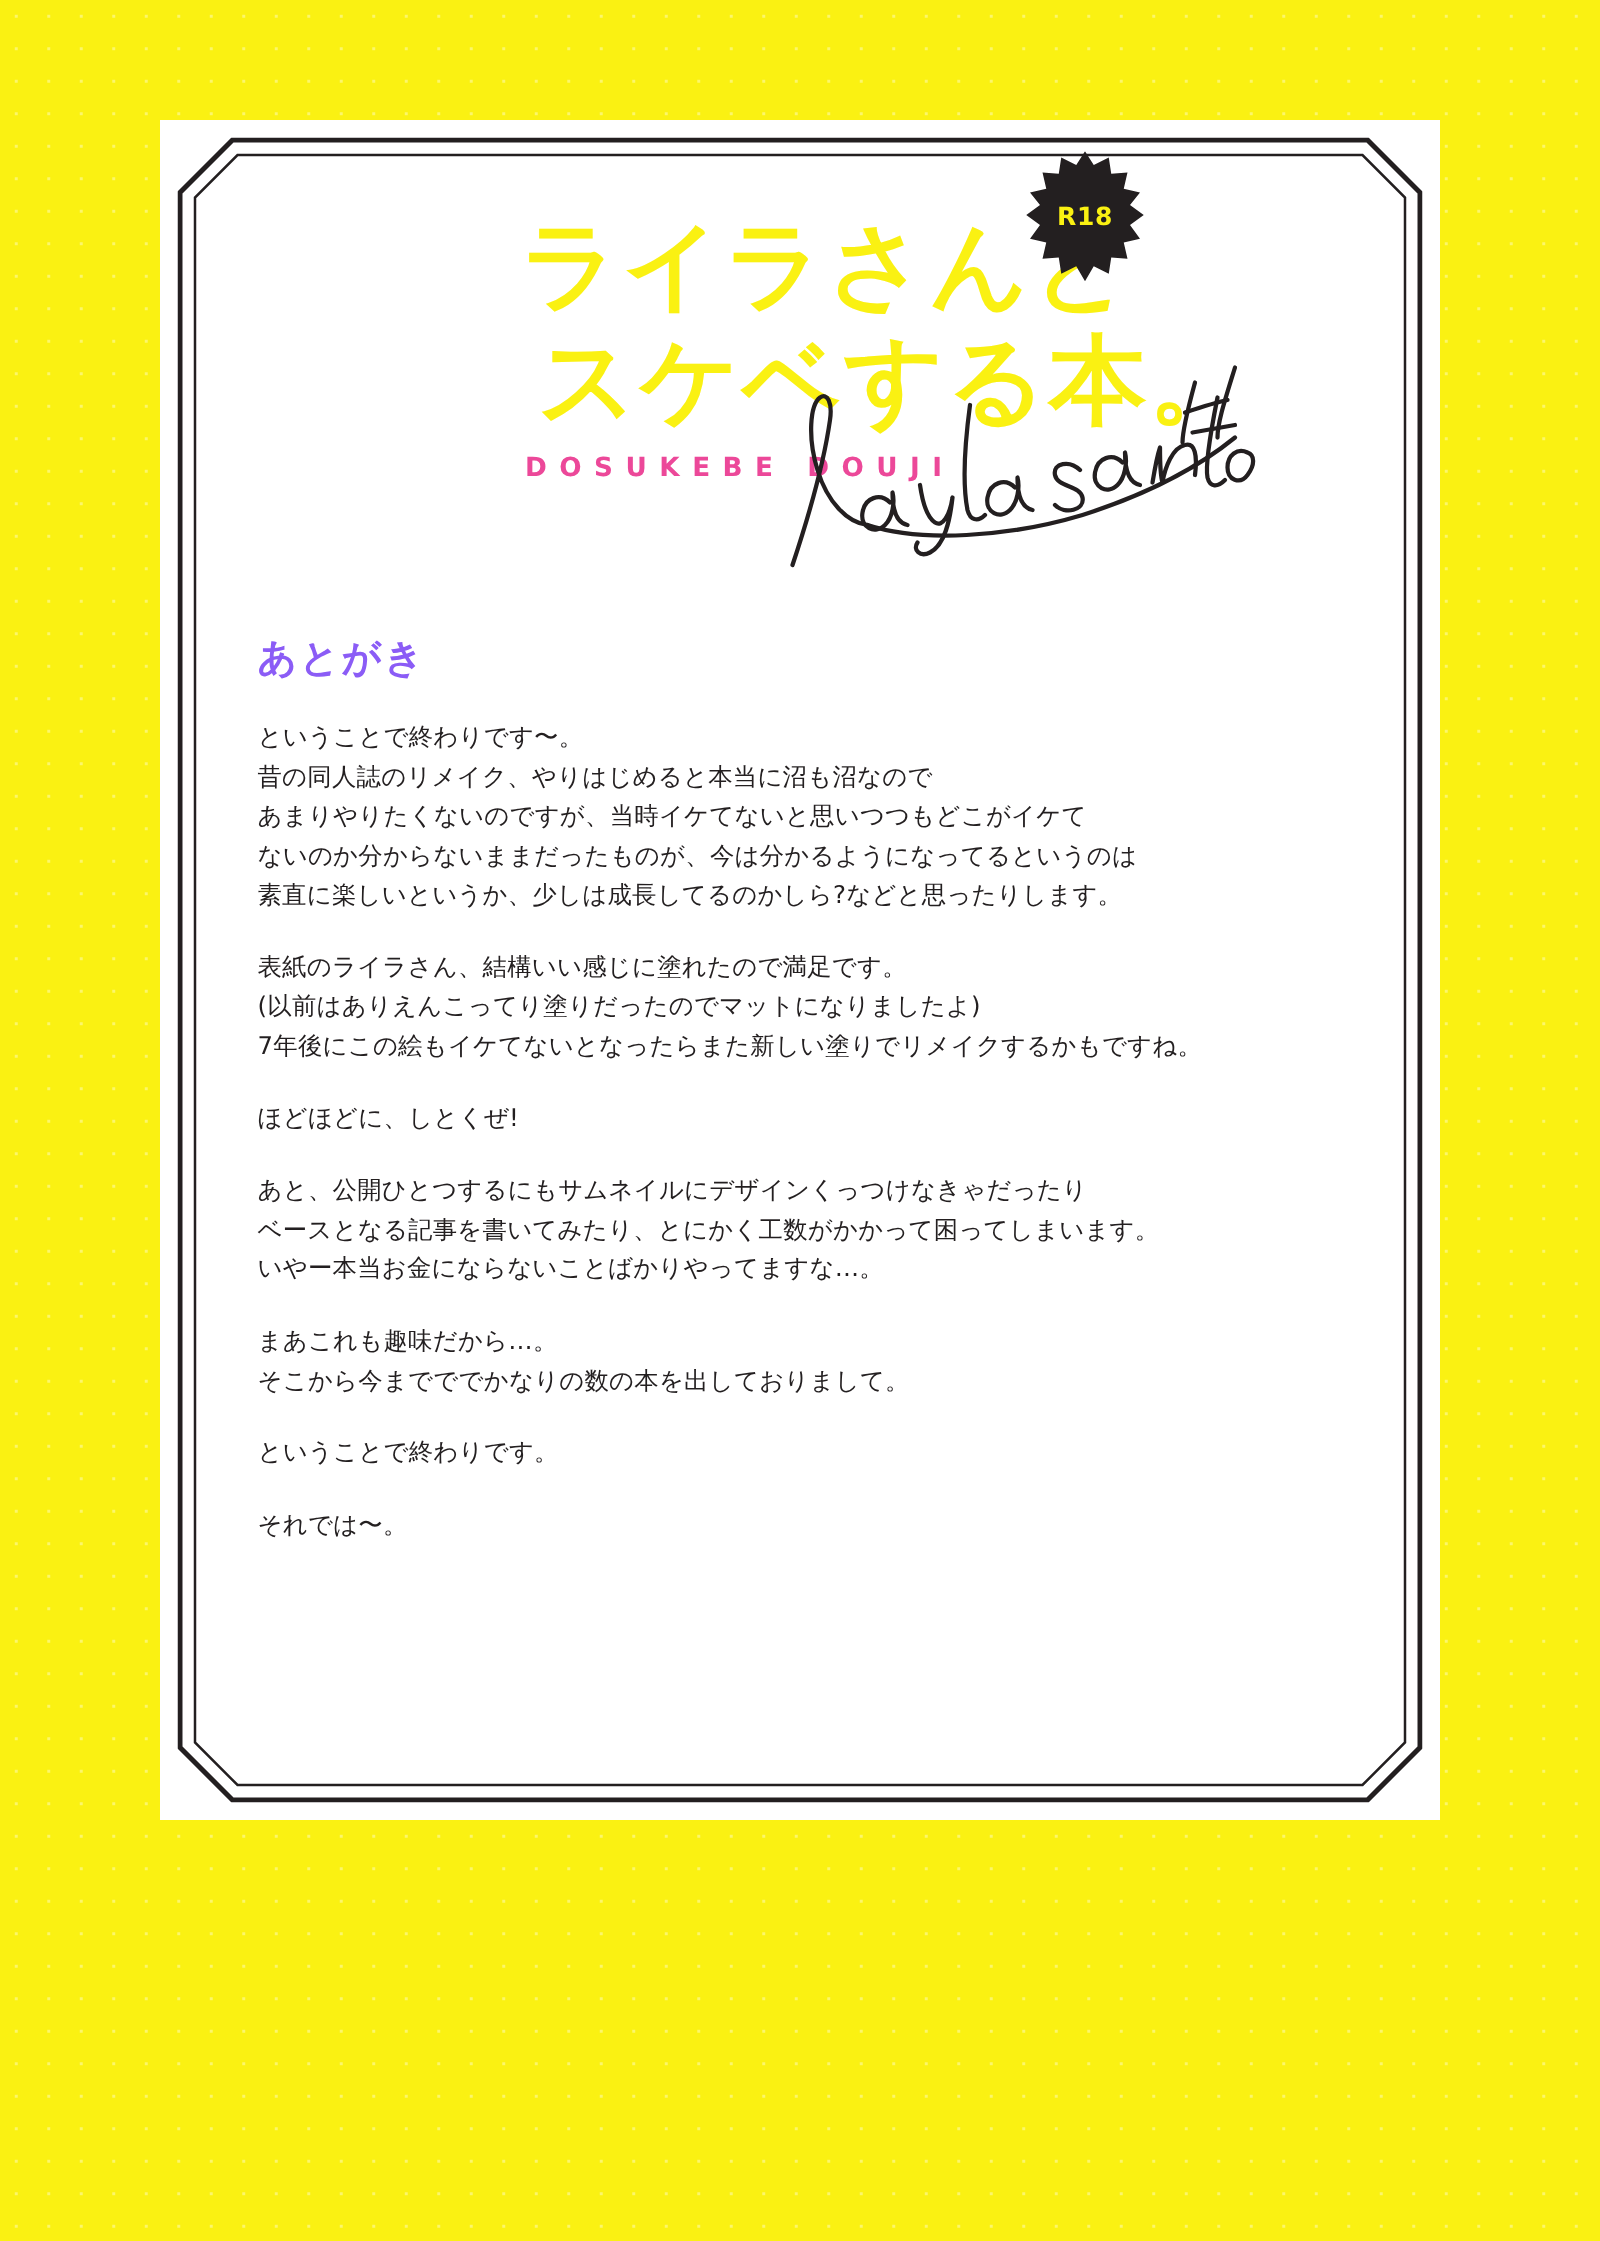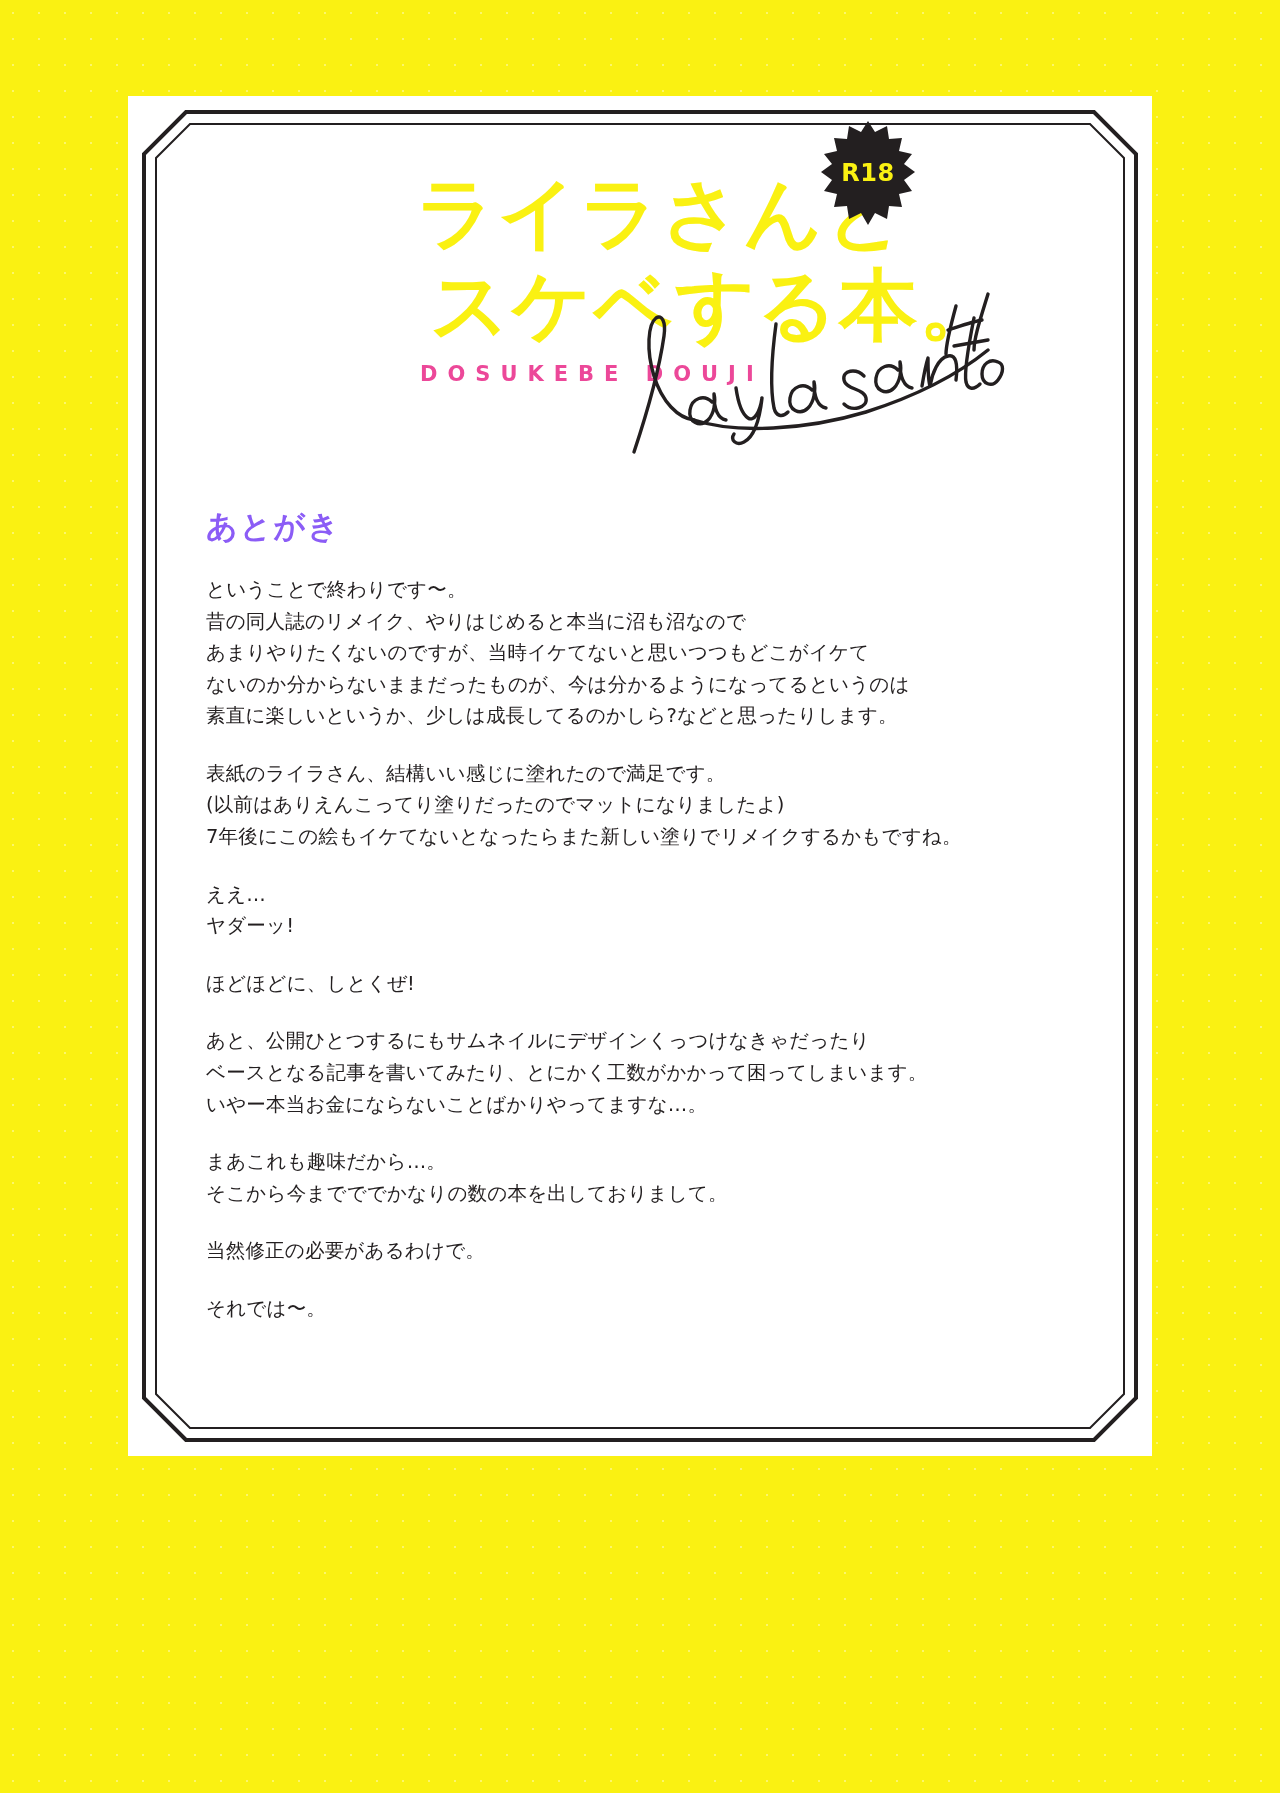--- a/index.html
+++ b/index.html
@@ -95,21 +95,21 @@
     top: -35px;
     width: 104px;
     height: 104px;
   }
   .r18 svg { display:block; width:100%; height:100%; }
   .r18-label {
     position: absolute;
     left: 0; top: 0; width: 104px; height: 104px;
     display: flex; align-items: center; justify-content: center;
     color: #faf112;
-    font-size: 24px;
+    font-size: 20px;
     font-weight: 700;
     letter-spacing: 0.5px;
   }
   .signature {
     position: absolute;
     left: 200px;
     top: 128px;
     width: 420px;
     height: 180px;
   }
@@ -207,26 +207,24 @@
 
     <div class="afterword-body">
       <p class="para">ということで終わりです〜。
 昔の同人誌のリメイク、やりはじめると本当に沼も沼なので
 あまりやりたくないのですが、当時イケてないと思いつつもどこがイケて
 ないのか分からないままだったものが、今は分かるようになってるというのは
 素直に楽しいというか、少しは成長してるのかしら?などと思ったりします。</p>
       <p class="para">表紙のライラさん、結構いい感じに塗れたので満足です。
 (以前はありえんこってり塗りだったのでマットになりましたよ)
 7年後にこの絵もイケてないとなったらまた新しい塗りでリメイクするかもですね。</p>
-      <p class="para">ええ…
-ヤダーッ!</p>
       <p class="para">ほどほどに、しとくぜ!</p>
       <p class="para">あと、公開ひとつするにもサムネイルにデザインくっつけなきゃだったり
 ベースとなる記事を書いてみたり、とにかく工数がかかって困ってしまいます。
 いやー本当お金にならないことばかりやってますな…。</p>
       <p class="para">まあこれも趣味だから…。
 そこから今までででかなりの数の本を出しておりまして。</p>
-      <p class="para">当然修正の必要があるわけで。</p>
+      <p class="para">ということで終わりです。</p>
       <p class="para">それでは〜。</p>
     </div>
 
   </div>
 </div>
 
 </body></html>

